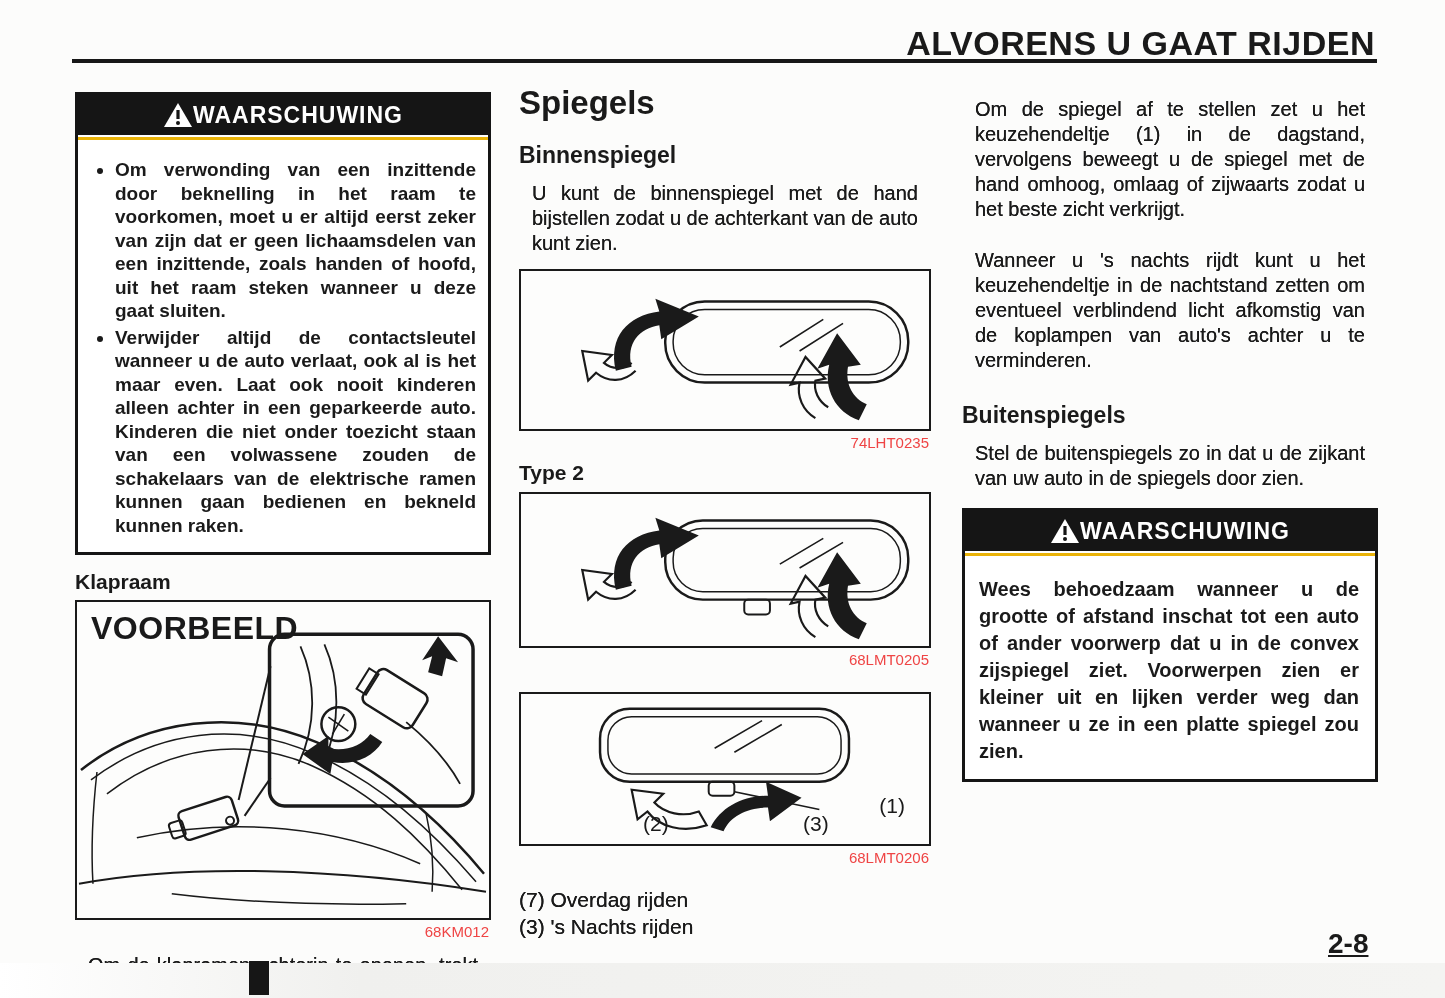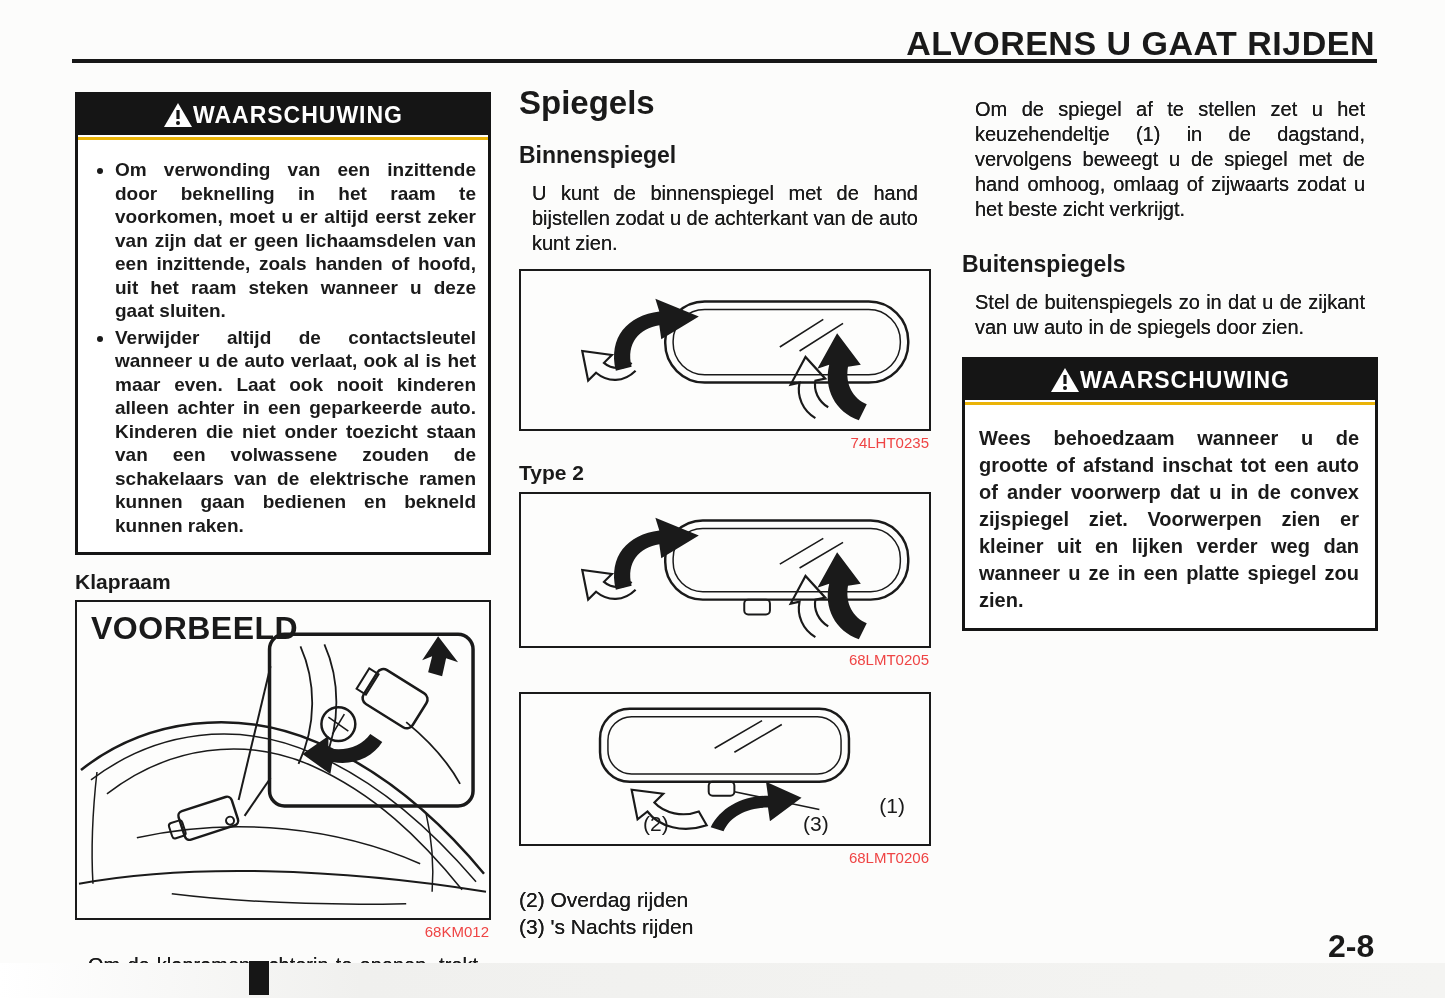--- a/index.html
+++ b/index.html
@@ -49,21 +49,21 @@
   .figure-code{text-align:right;font-size:15px;margin:3px 2px 0 0;color:#ef4444;}
   .voorbeeld-label{position:absolute;left:14px;top:8px;font-size:32px;font-weight:bold;letter-spacing:.5px;}
   .callout{position:absolute;font-size:21px;color:#1a1a1a;}
   .legend{margin-top:20px;}
   .legend div{font-size:21px;line-height:27px;text-shadow:0 0 .4px currentColor;}
 
   svg{display:block;}
   .ln{stroke:#1a1a1a;fill:none;}
 
   
-  .page-number{position:absolute;top:928px;left:1328px;font-size:32px;font-weight:bold;}
+  .page-number{position:absolute;top:928px;left:1328px;font-size:28px;font-weight:bold;text-decoration:underline;}
   .scan-band{position:absolute;left:0;top:963px;width:100%;height:35px;
     background:linear-gradient(to right,#ffffff 0%,#f0f0ee 25%,#f4f4f2 100%);}
   .print-mark{position:absolute;left:249px;top:961px;width:20px;height:34px;background:#161616;}
 </style>
 </head>
 <body>
 
 <div class="page">
 
   <div class="header-title">ALVORENS U GAAT RIJDEN</div>
@@ -183,28 +183,29 @@
 
         <path d="M192 134 C202 114 224 102 250 102 L248 88 L284 104 L252 128 L250 114 C230 114 212 122 205 138 Z" fill="#1a1a1a"></path>
       </svg>
       <span class="callout" style="right:24px;top:100px;">(1)</span>
       <span class="callout" style="left:122px;top:118px;">(2)</span>
       <span class="callout" style="left:282px;top:118px;">(3)</span>
     </div>
     <div class="figure-code">68LMT0206</div>
 
     <div class="legend">
-      <div>(2) Overdag rijden</div>
+      <div>(7) Overdag rijden</div>
       <div>(3) 's Nachts rijden</div>
     </div>
   </div>
 
   <div class="col col-right">
 
     <p>Om de spiegel af te stellen zet u het keuzehendeltje (1) in de dagstand, vervolgens beweegt u de spiegel met de hand omhoog, omlaag of zijwaarts zodat u het beste zicht verkrijgt.</p>
+    <p class="spacer-p">Wanneer u 's nachts rijdt kunt u het keuzehendeltje in de nachtstand zetten om eventueel verblindend licht afkomstig van de koplampen van auto's achter u te verminderen.</p>
 
     <div class="h-sub" style="margin-top:30px;">Buitenspiegels</div>
     <p>Stel de buitenspiegels zo in dat u de zijkant van uw auto in de spiegels door zien.</p>
 
     <div class="warning-box" style="margin-top:17px;">
       <div class="warning-header">
         <svg class="warn-icon" viewBox="0 0 30 27">
           <path d="M15 1 L29 25 H1 Z" fill="#ffffff"></path>
           <rect x="13.4" y="8" width="3.2" height="9" fill="#151515"></rect>
           <circle cx="15" cy="21" r="2" fill="#151515"></circle>

